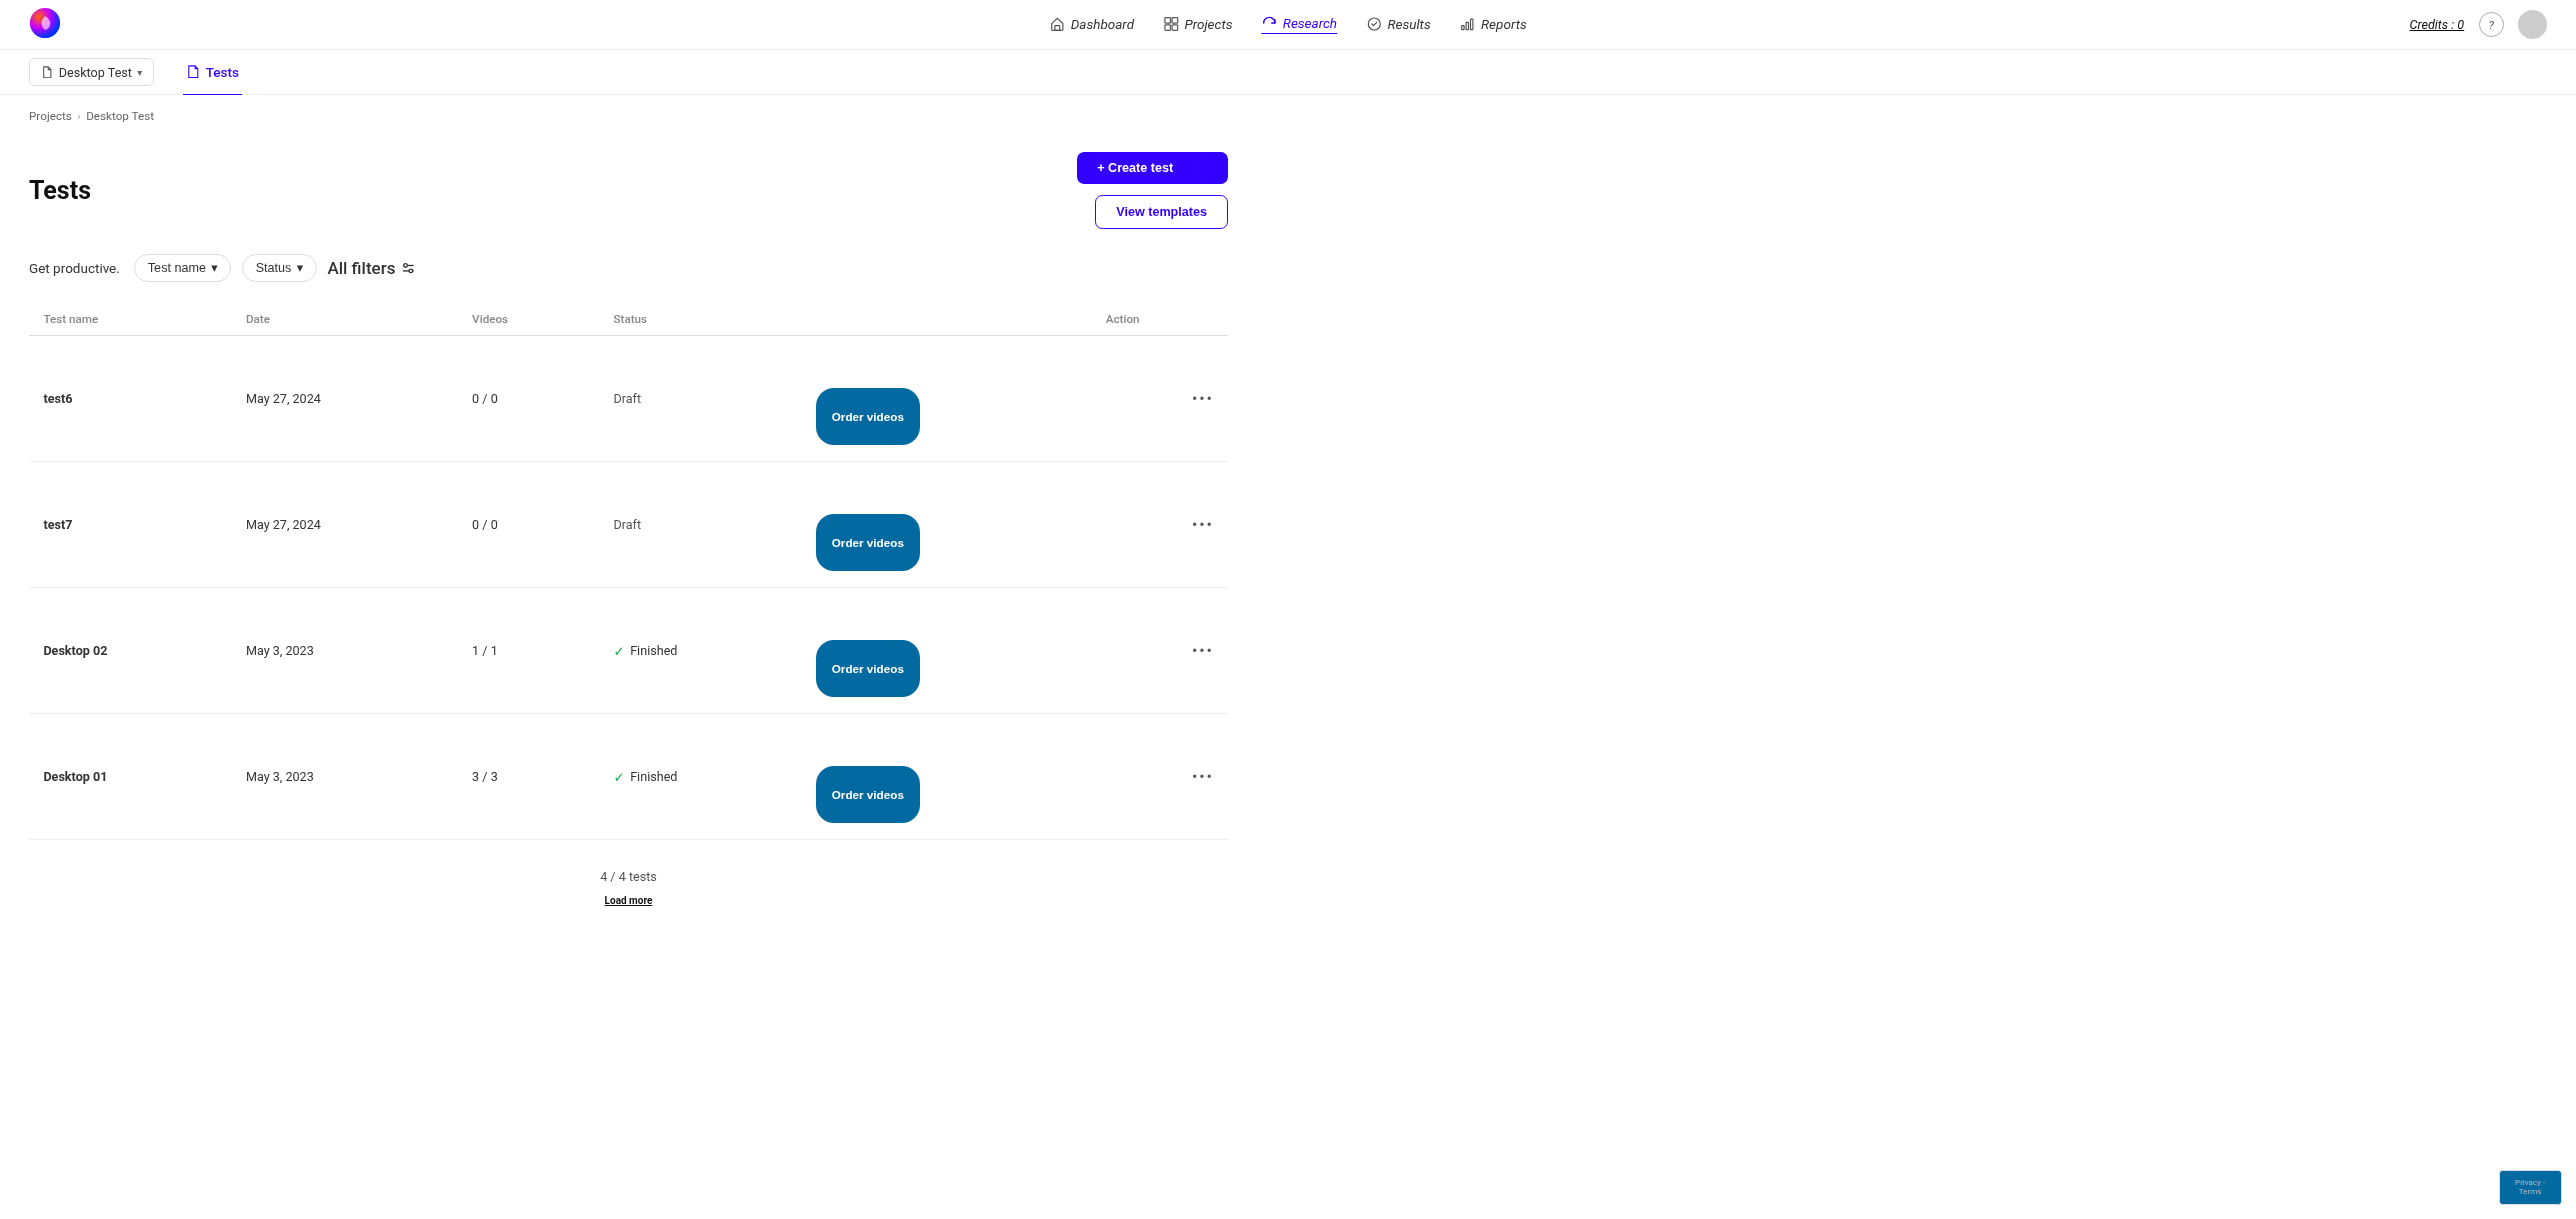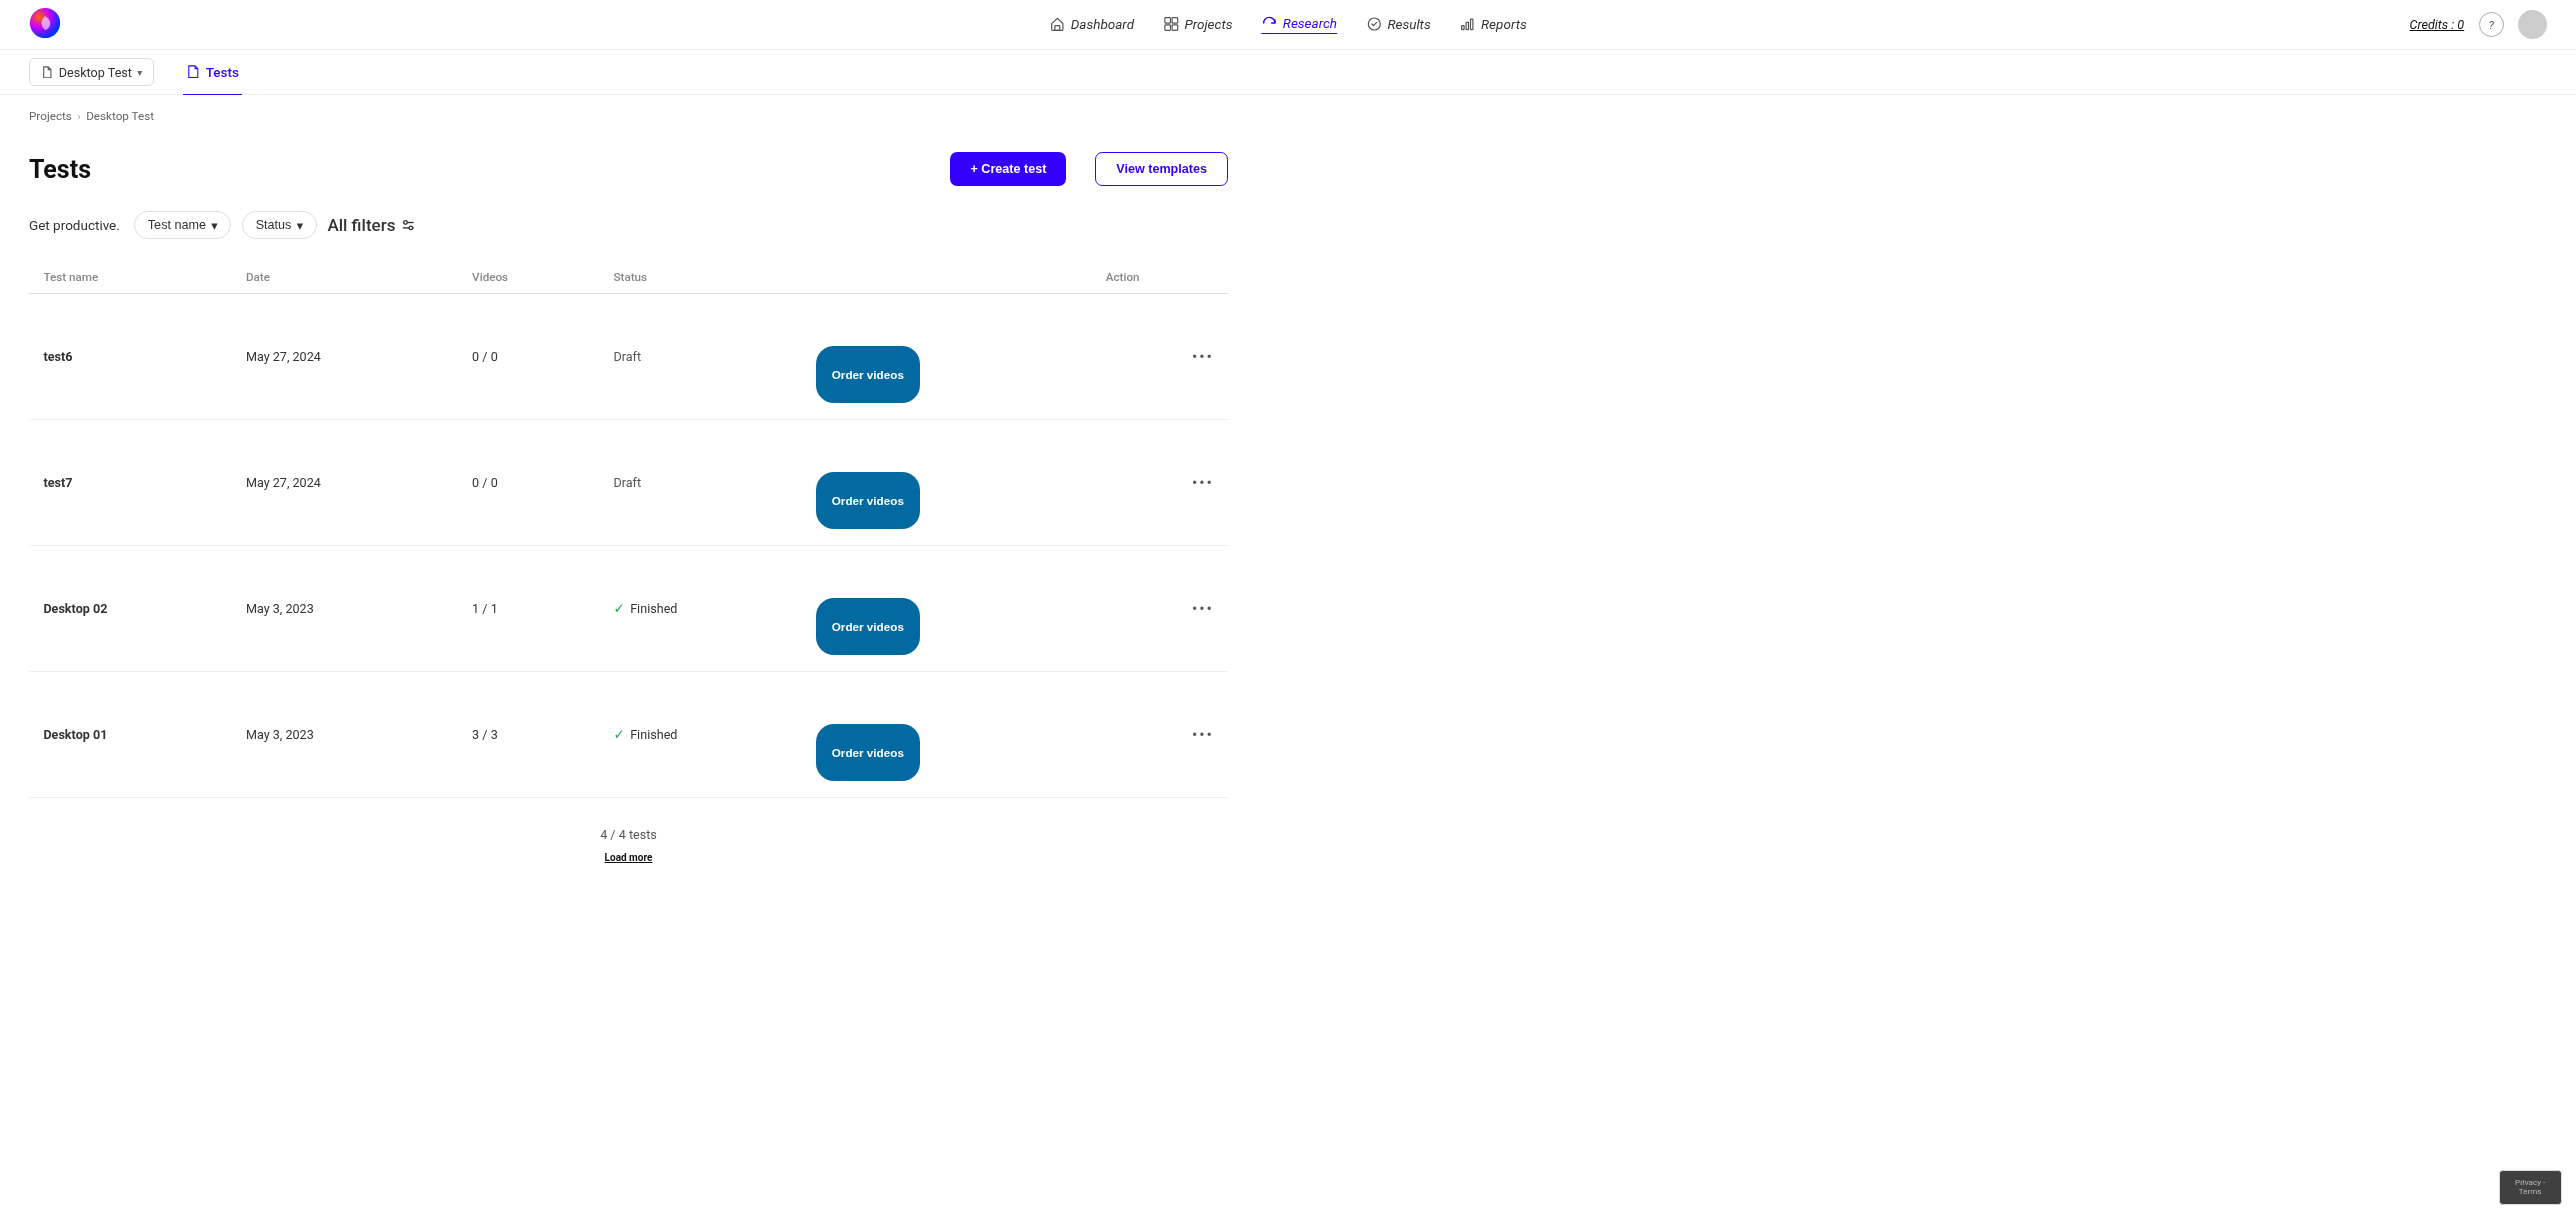--- a/index.html
+++ b/index.html
@@ -42,21 +42,21 @@
     .breadcrumb { display: flex; align-items: center; gap: 5.4px; font-size: 11.7px; color: #666; padding: 14.4px 29px 7.2px; }
     .breadcrumb a { color: #666; text-decoration: none; cursor: pointer; }
     .breadcrumb-sep { color: #aaa; }
 
     
     .page-content { padding: 21.6px 29px; max-width: 1257px; }
 
     
     .header-row { display: flex; align-items: center; justify-content: space-between; margin-bottom: 25px; }
     .page-title { font-size: 25px; font-weight: 700; }
-    .header-actions { display: flex; gap: 10.8px; }
+    .header-actions { display: flex; gap: 10.8px; flex-direction: column; }
     .btn-primary {
       background: #3300ff; color: #fff; border: none; padding: 9px 20px;
       border-radius: 7.2px; font-size: 12.6px; font-weight: 600; cursor: pointer;
       display: flex; align-items: center; gap: 5.4px;
     }
     .btn-outline {
       background: #fff; color: #3300ff; border: 1.8px solid #3300ff; padding: 9px 20px;
       border-radius: 7.2px; font-size: 12.6px; font-weight: 600; cursor: pointer; margin-left: 18px;
     }
 
@@ -95,21 +95,21 @@
     .action-dots { font-size: 16px; color: #555; cursor: pointer; letter-spacing: 1.8px; }
     .col-action { text-align: right; }
 
     
     .pagination-area { text-align: center; margin-top: 29px; }
     .pagination-count { font-size: 12.6px; color: #555; margin-bottom: 7.2px; }
     .load-more-link { font-size: 10px; color: #111; font-weight: 700; text-decoration: underline; cursor: pointer; }
 
     
     .recaptcha-badge {
-      position: fixed; bottom: 14.4px; right: 14.4px; background: #404040;
+      position: fixed; bottom: 14.4px; right: 14.4px; background: #0369a1;
       border: 0.9px solid #ddd; border-radius: 3.6px; padding: 7.2px 9px;
       font-size: 9px; color: #aaa; width: 63px; text-align: center; margin-left: 7px;
     }
 
     
     .logo-svg { width: 32px; height: 32px; }
   </style>
 </head>
 <body>
 

